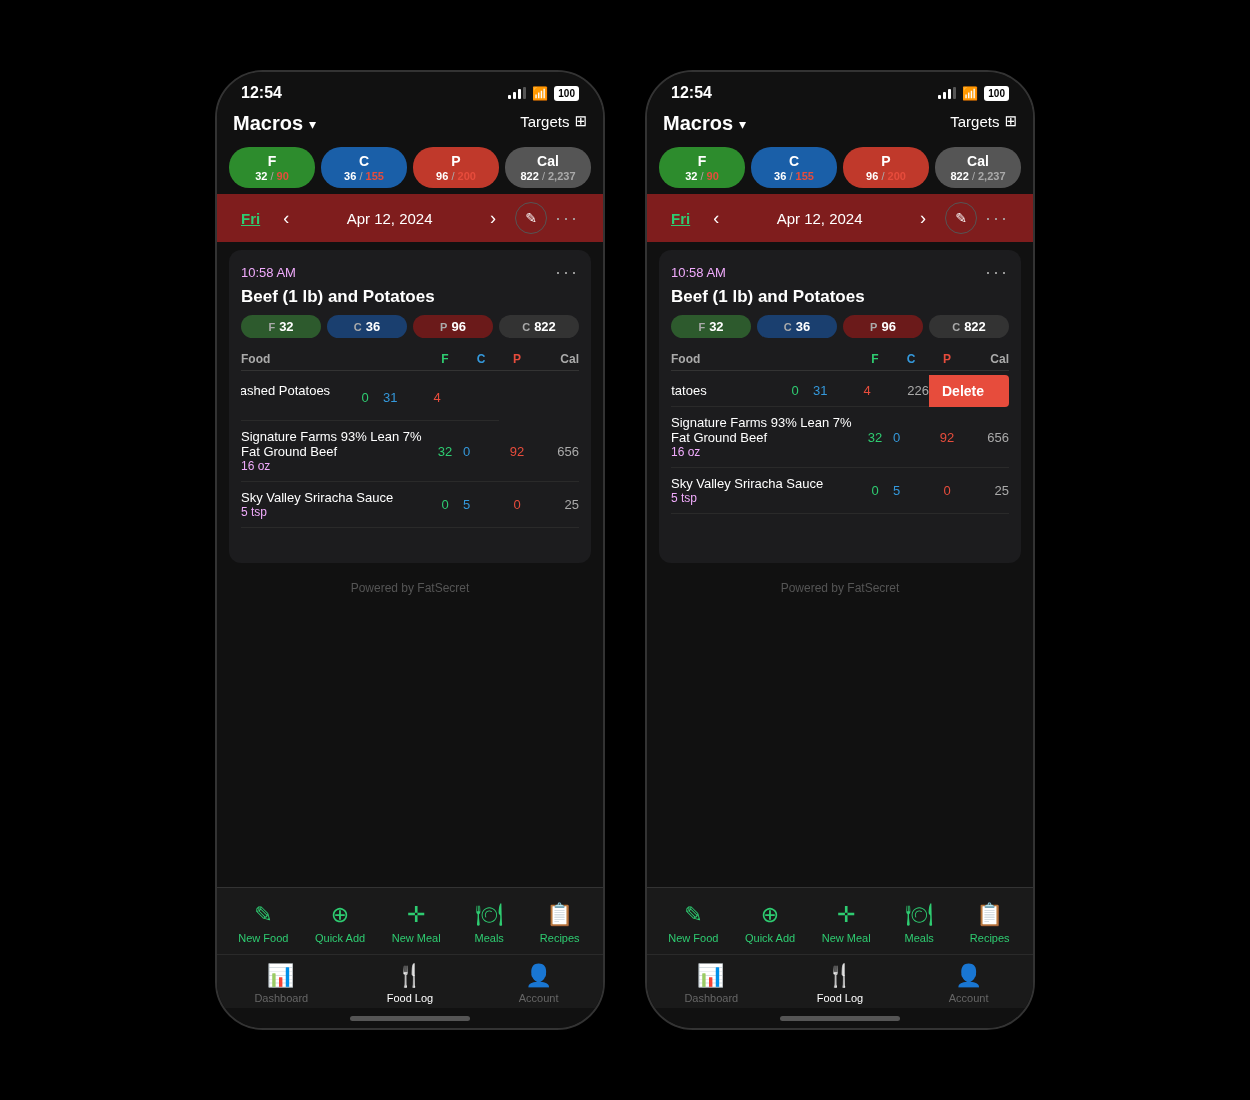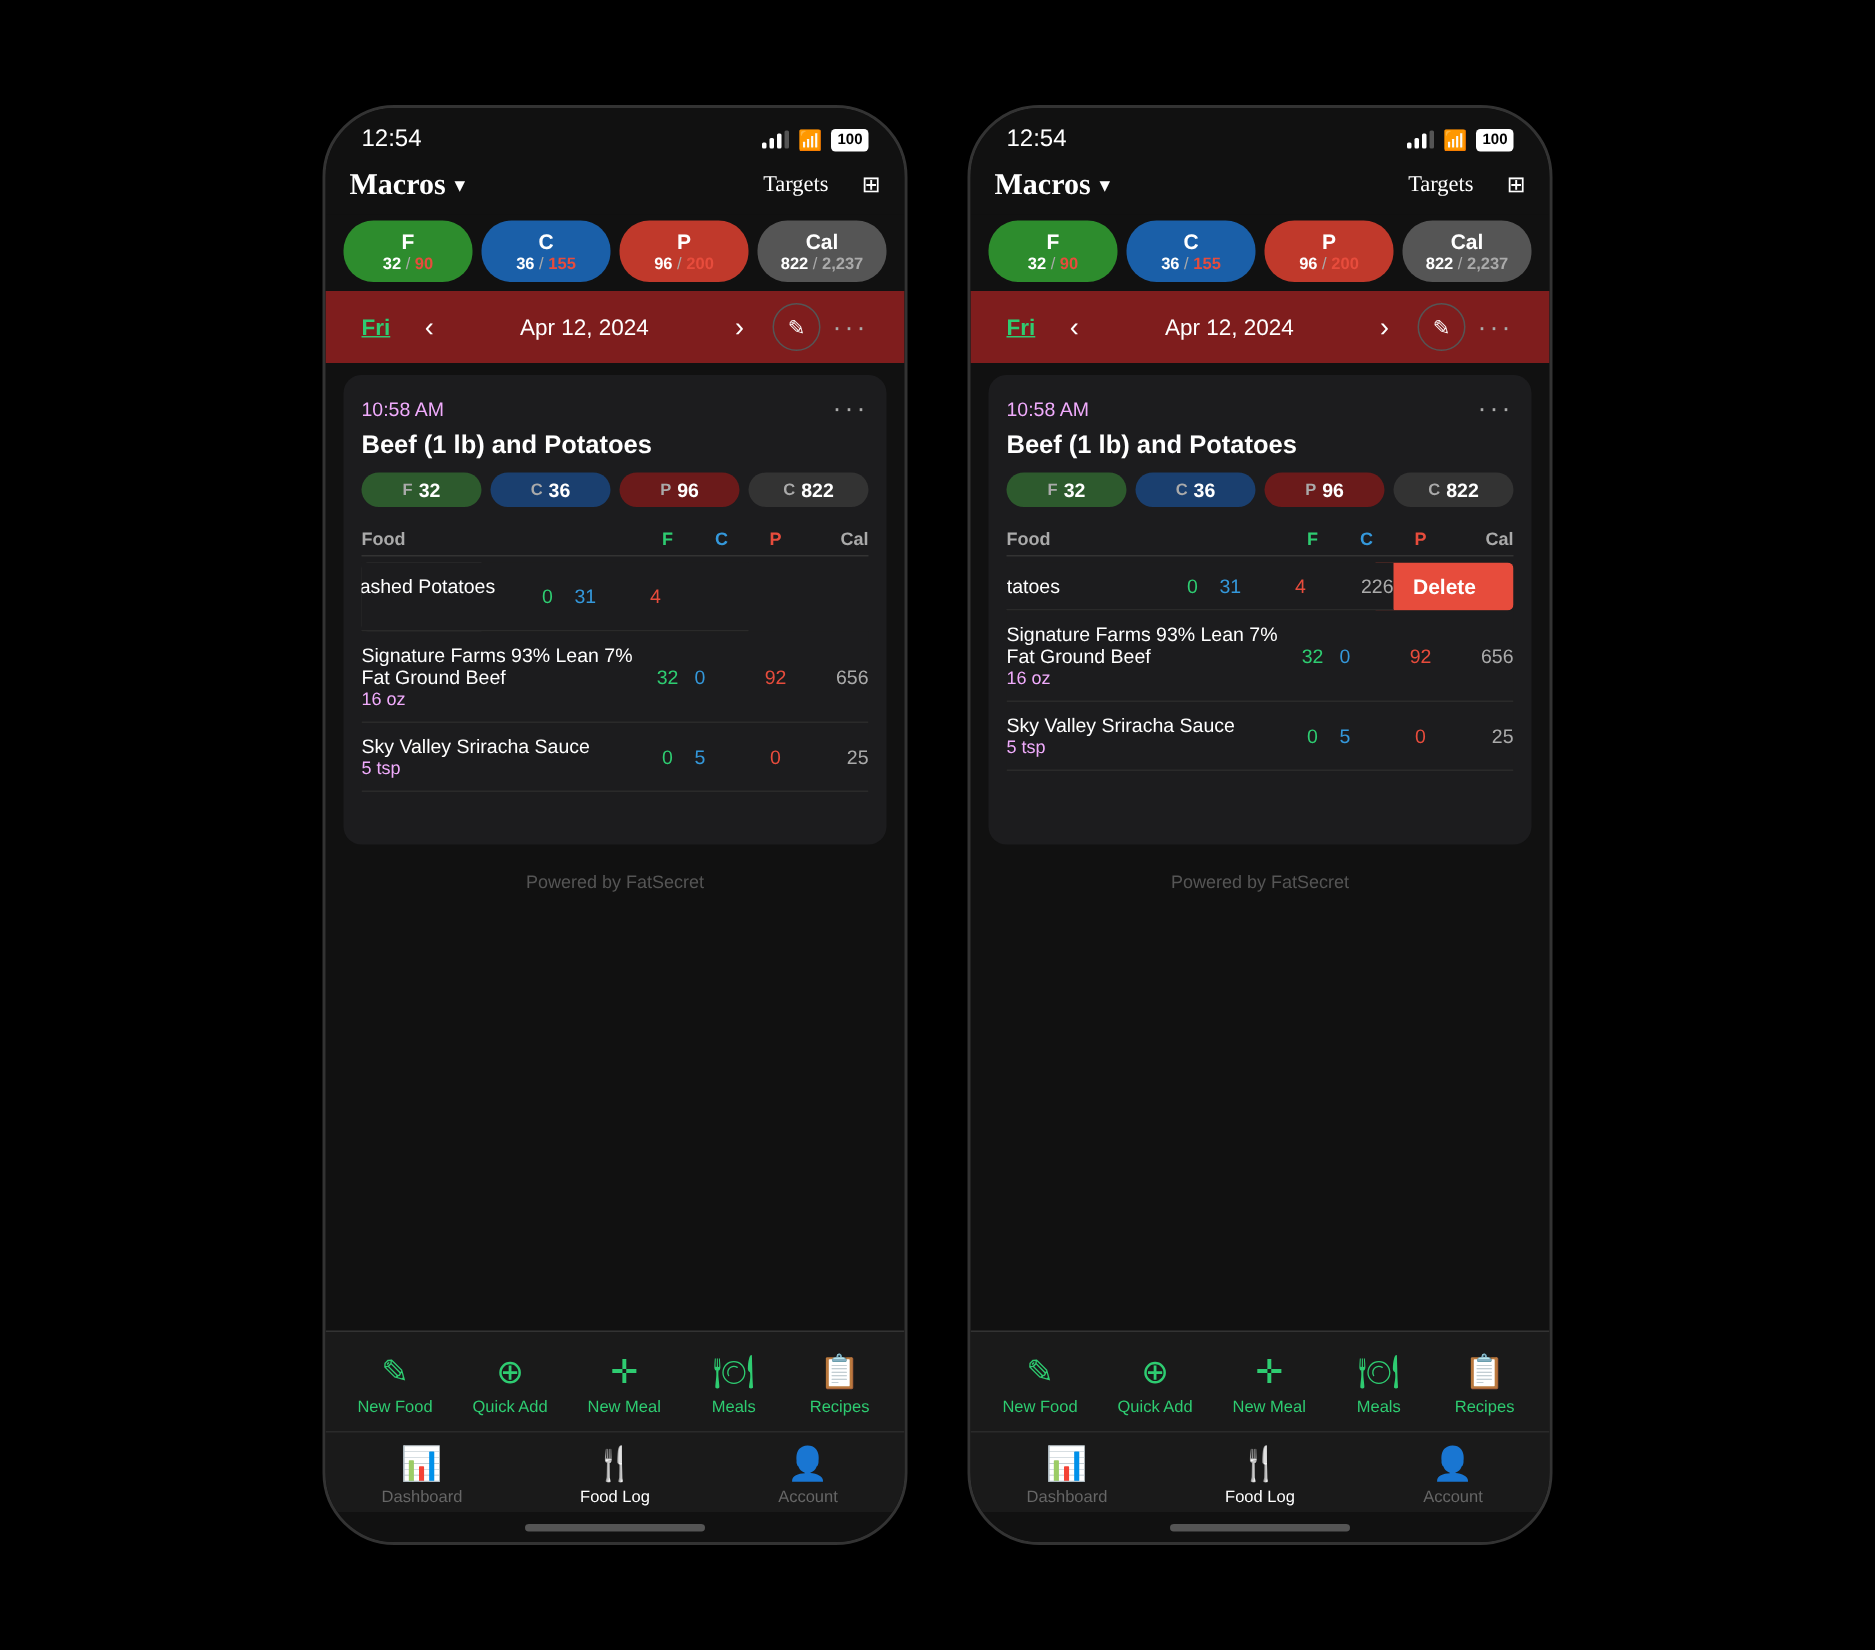--- a/index.html
+++ b/index.html
@@ -30,21 +30,21 @@
     .status-bar {
       display: flex;
       justify-content: space-between;
       align-items: center;
       padding: 12px 24px 4px;
       background: #111;
     }
     .status-time {
       color: #fff;
       font-size: 16px;
-      font-weight: 400;
+      font-weight: 700;
     }
     .status-icons {
       display: flex;
       align-items: center;
       gap: 6px;
     }
     .signal-bars {
       display: flex;
       align-items: flex-end;
       gap: 2px;
@@ -65,43 +65,42 @@
       font-size: 10px;
       font-weight: 700;
       padding: 2px 4px;
       border-radius: 3px;
     }
 
     
     .app-header {
       display: flex;
       justify-content: space-between;
-      align-items: center;
+      align-items: flex-start;
       padding: 6px 16px 8px;
       background: #111;
-      font-family: Liberation Serif, serif;
     }
     .header-title-row {
       display: flex;
       align-items: center;
       gap: 6px;
     }
     .header-title {
       color: #fff;
       font-size: 20px;
       font-weight: 600;
     }
     .chevron-down {
       color: #fff;
       font-size: 14px;
     }
     .targets-btn {
       display: flex;
       align-items: center;
-      gap: 22px;
+      gap: 5px;
       color: #fff;
       font-size: 15px;
     }
 
     
     .macro-row {
       display: flex;
       gap: 6px;
       padding: 4px 12px 6px;
       background: #111;

